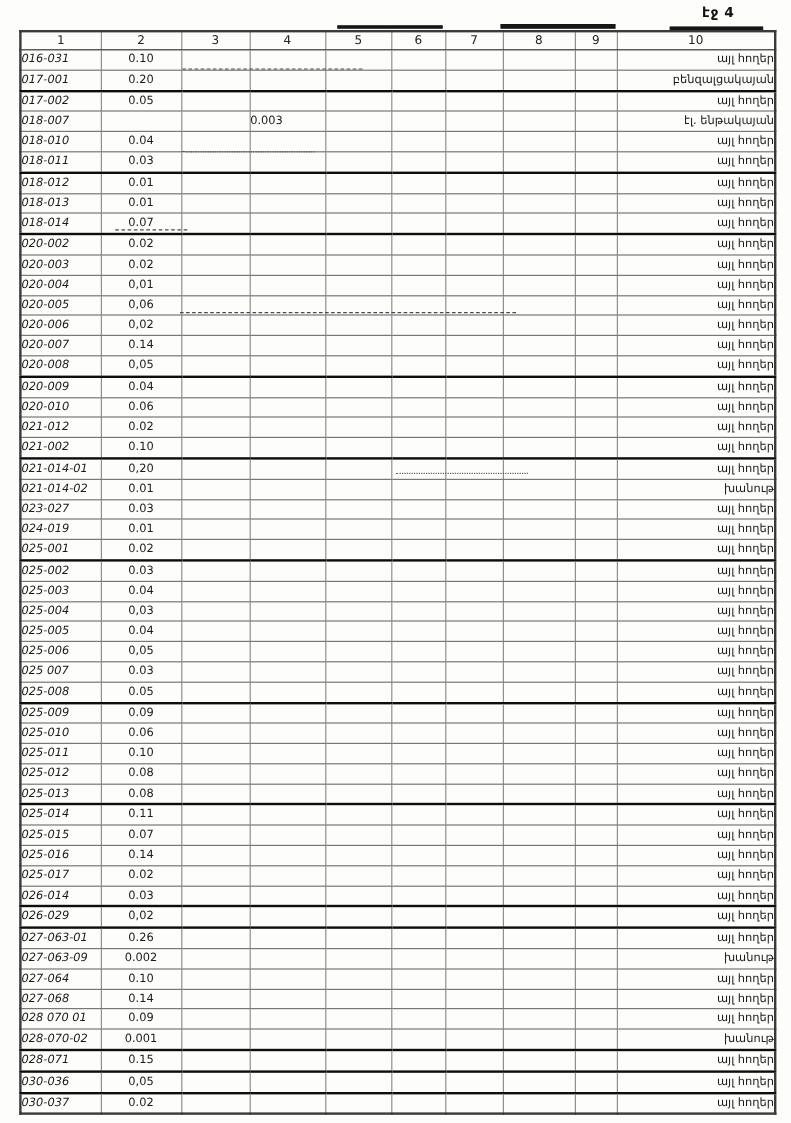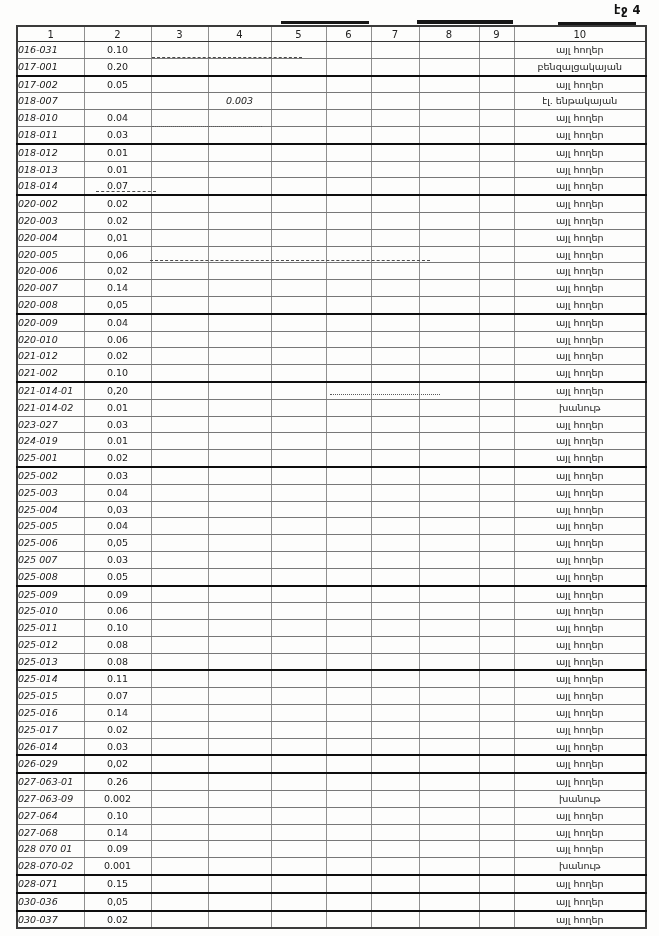--- a/index.html
+++ b/index.html
@@ -6,21 +6,21 @@
   body{
     width:659px;height:936px;
     background:#fdfdfc;
     overflow:hidden;
     position:relative;
     font-family:"DejaVu Sans","Liberation Sans",sans-serif;
     color:#1e1e1e;
     -webkit-font-smoothing:none;
   }
   .page-label{
-    position:absolute;top:3px;left:614px;
+    position:absolute;top:3px;left:585px;
     font-size:11.5px;font-weight:bold;color:#111;
     letter-spacing:0.5px;
   }
   table.scan{
     position:absolute;left:16px;top:25px;
     border-collapse:collapse;table-layout:fixed;
     width:629px;
     background:transparent;
   }
   table.scan td,table.scan th{
@@ -34,22 +34,22 @@
   table.scan{border:2px solid #3a3a3a;}
   table.scan thead th{
     height:14px;font-size:10px;text-align:center;color:#222;
     border-bottom:1.5px solid #333;border-top:1.5px solid #333;
   }
   table.scan tbody td{
     height:15.8px;font-size:9.5px;line-height:15.8px;color:#1a1a1a;
   }
   td.c-code{padding-left:3px;text-align:left;font-style:italic;}
   td.c-area{text-align:center;}
-  td.c-v4{text-align:center;font-style:italic;}
-  td.c-note{padding-left:4px;text-align:center;font-size:10px;}
+  td.c-v4{text-align:left;}
+  td.c-note{padding-left:4px;text-align:right;font-size:10px;}
   tr.heavy td{border-bottom:2.5px solid #0d0d0d;}
   .ul{border-bottom:7px solid #000000;padding-bottom:16px;}
   .smudge{
     position:absolute;background:#161616;pointer-events:none;
   }
   .dashline{
     position:absolute;border-top:1.5px dashed #4a4a4a;pointer-events:none;height:0;
   }
   .dotline{
     position:absolute;border-top:1.5px dotted #5a5a5a;pointer-events:none;height:0;

